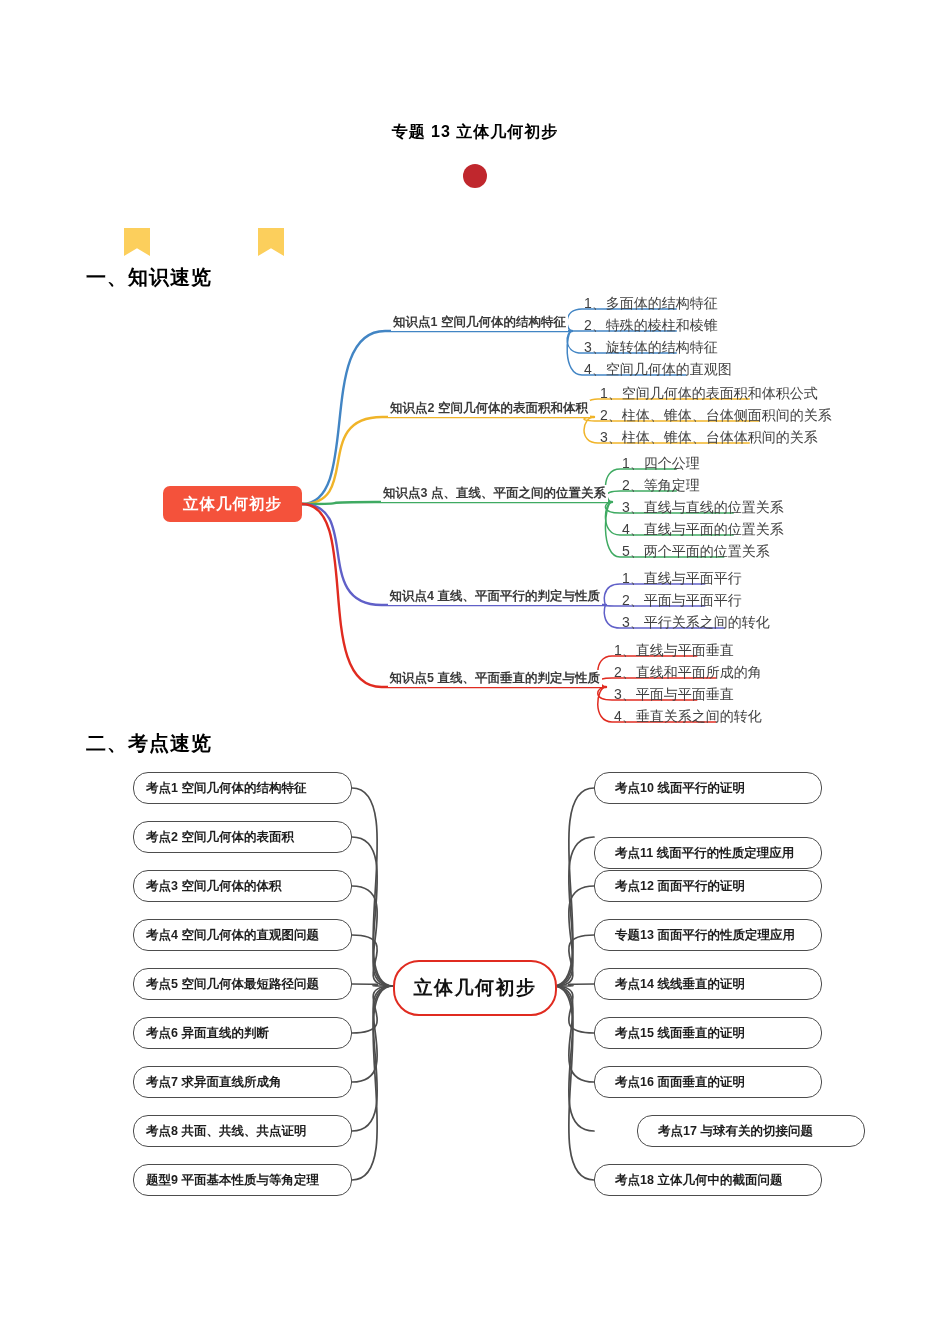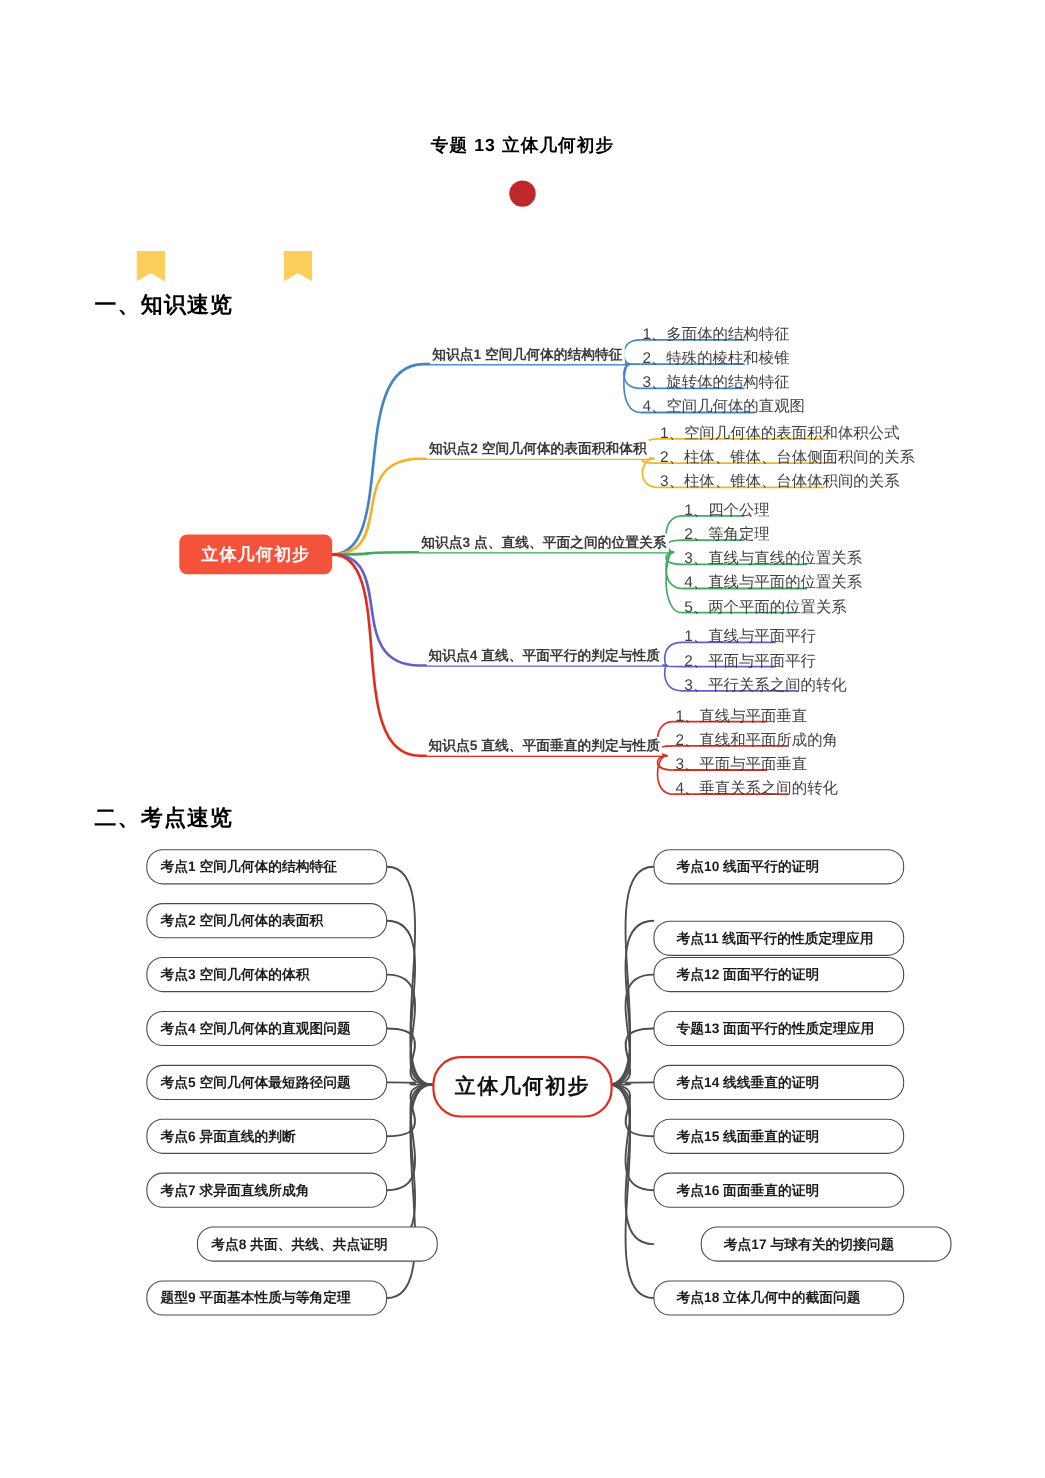--- a/index.html
+++ b/index.html
@@ -302,21 +302,21 @@
       </svg>
     <div id="ke-center">立体几何初步</div>
     <div id="ke-boxes">
         <div class="ke-box left" style="top: 16px;">考点1  空间几何体的结构特征</div>
         <div class="ke-box left" style="top: 65px;">考点2  空间几何体的表面积</div>
         <div class="ke-box left" style="top: 114px;">考点3  空间几何体的体积</div>
         <div class="ke-box left" style="top: 163px;">考点4  空间几何体的直观图问题</div>
         <div class="ke-box left" style="top: 212px;">考点5  空间几何体最短路径问题</div>
         <div class="ke-box left" style="top: 261px;">考点6  异面直线的判断</div>
         <div class="ke-box left" style="top: 310px;">考点7  求异面直线所成角</div>
-        <div class="ke-box left" style="top: 359px; margin-left: 46px;">考点8  共面、共线、共点证明</div>
+        <div class="ke-box left" style="top: 359px;">考点8  共面、共线、共点证明</div>
         <div class="ke-box left" style="top: 408px;">题型9  平面基本性质与等角定理</div>
         <div class="ke-box right" style="top: 16px;">考点10  线面平行的证明</div>
         <div class="ke-box right" style="top: 65px; margin-top: 16px;">考点11  线面平行的性质定理应用</div>
         <div class="ke-box right" style="top: 114px;">考点12  面面平行的证明</div>
         <div class="ke-box right" style="top: 163px;">专题13  面面平行的性质定理应用</div>
         <div class="ke-box right" style="top: 212px;">考点14  线线垂直的证明</div>
         <div class="ke-box right" style="top: 261px;">考点15  线面垂直的证明</div>
         <div class="ke-box right" style="top: 310px;">考点16  面面垂直的证明</div>
         <div class="ke-box right" style="top: 359px; margin-left: 43px;">考点17  与球有关的切接问题</div>
         <div class="ke-box right" style="top: 408px;">考点18  立体几何中的截面问题</div>

